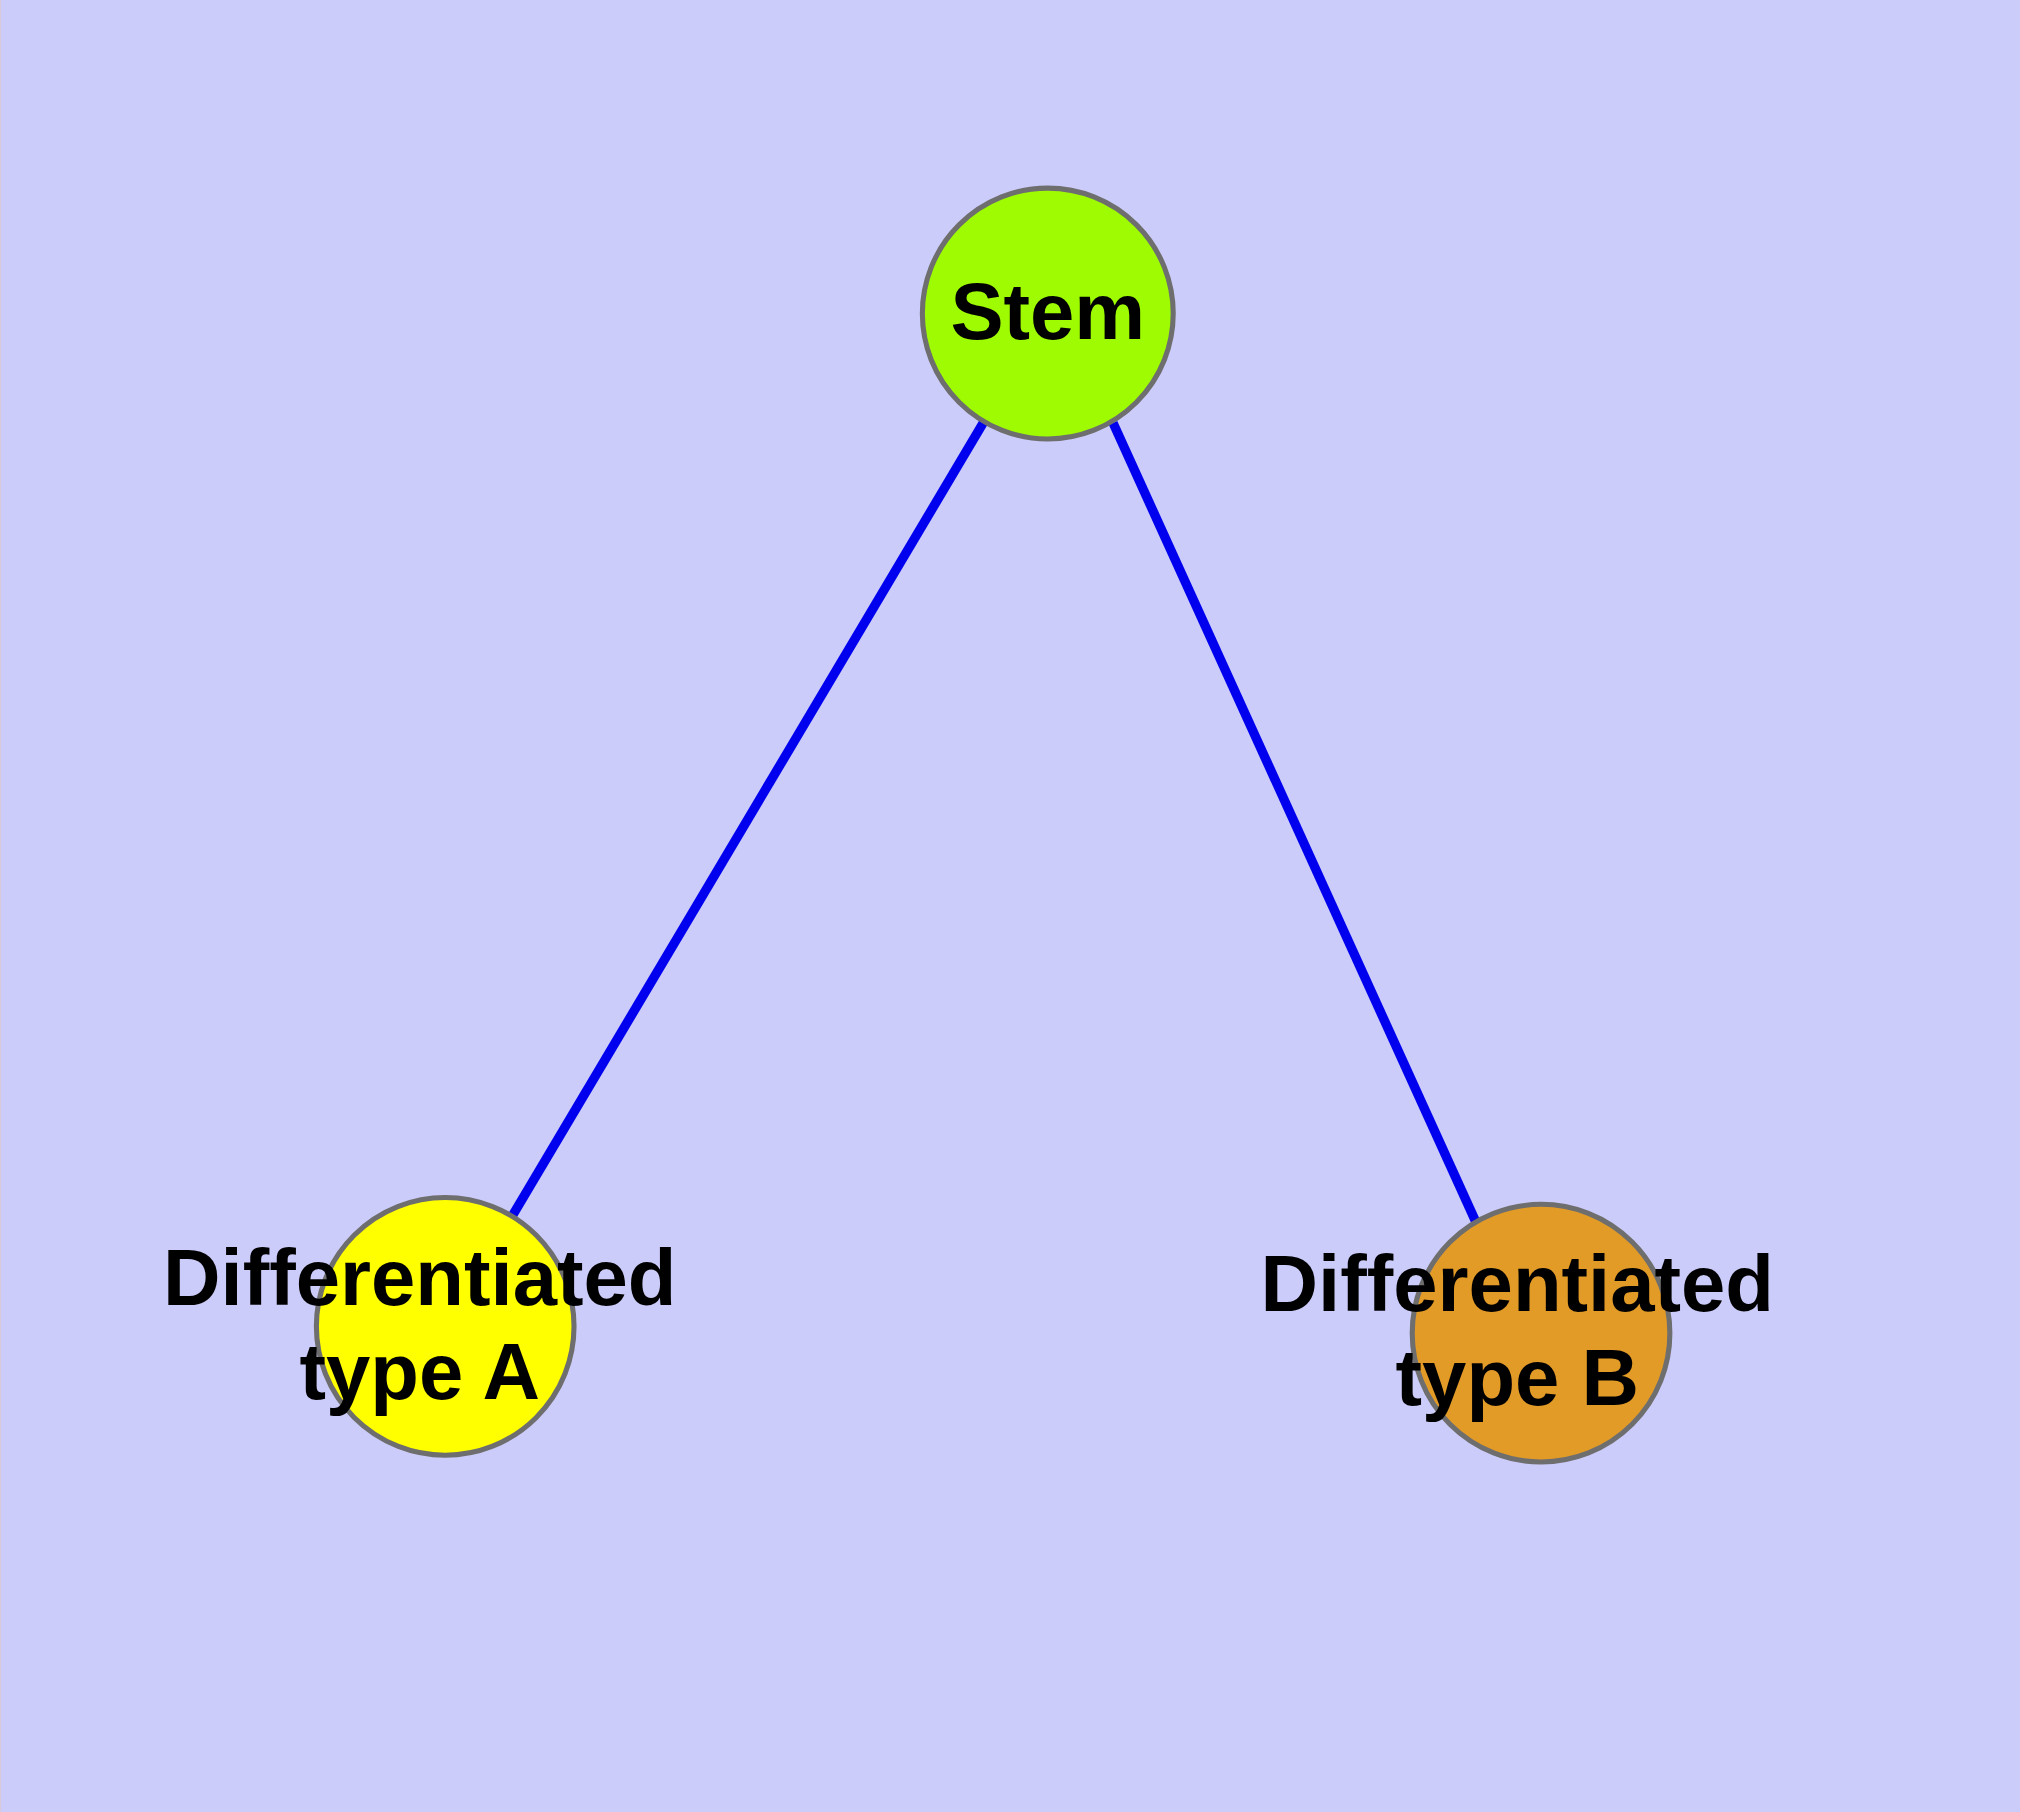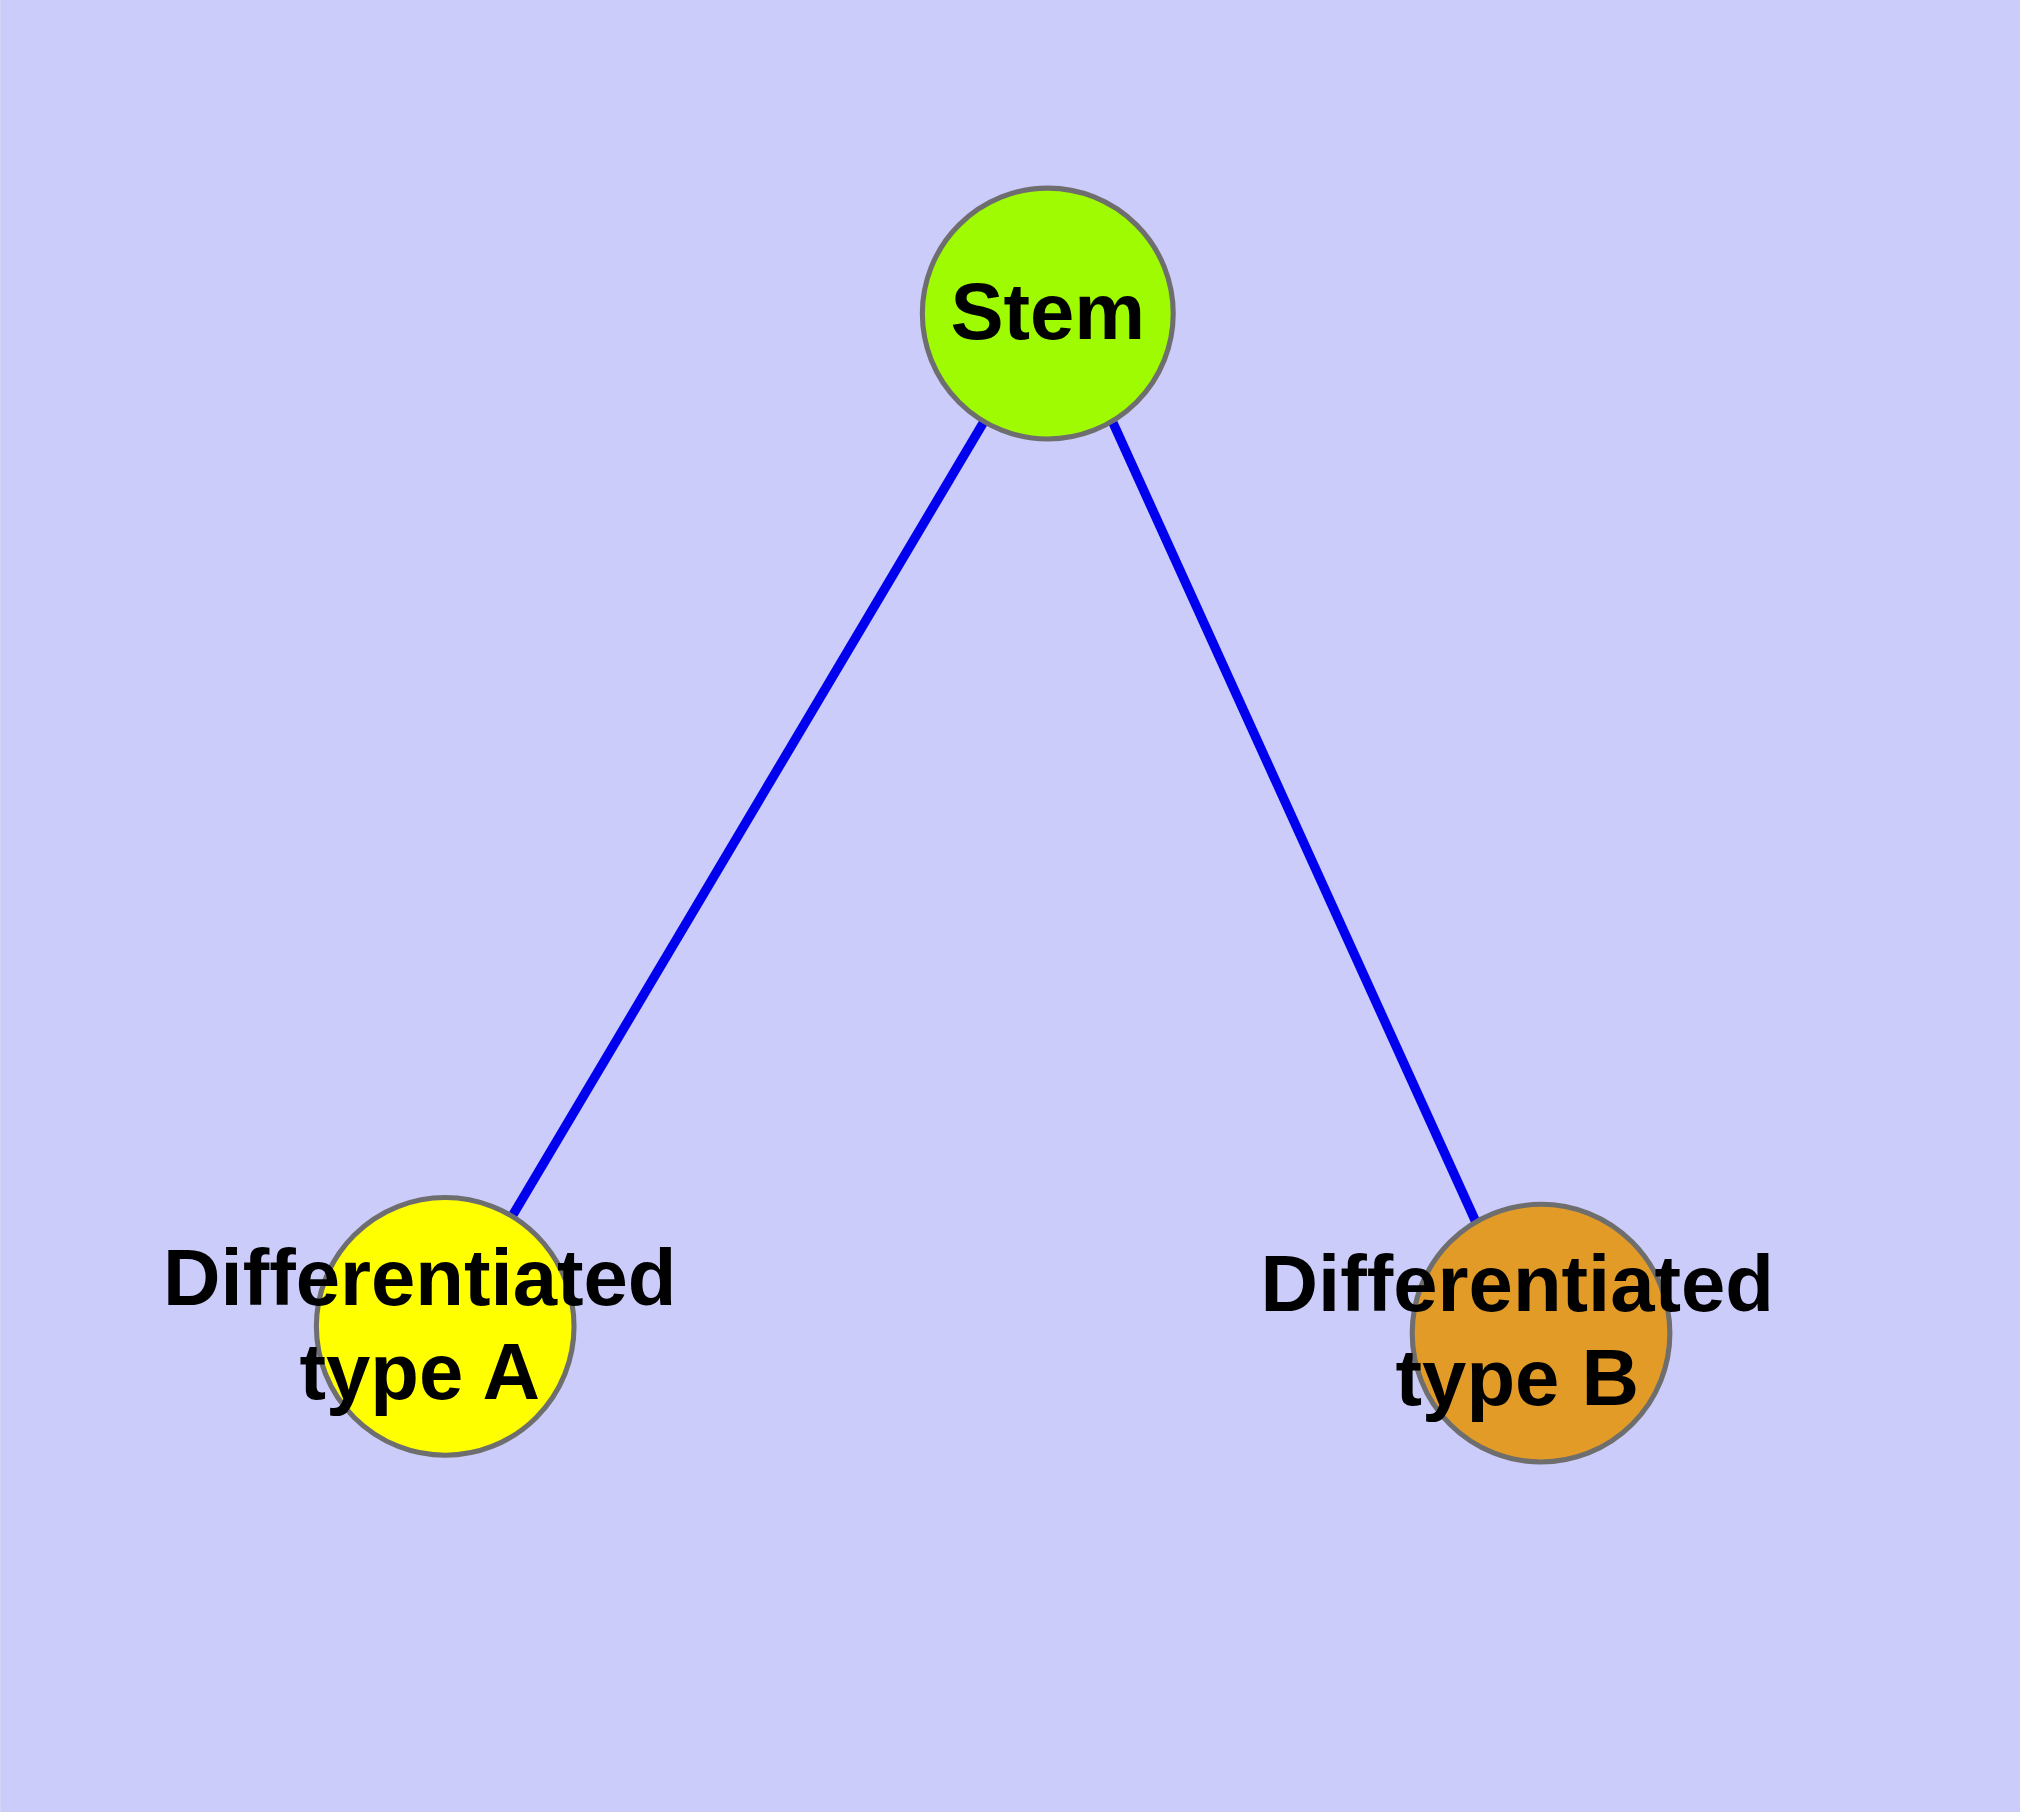--- a/index.html
+++ b/index.html
@@ -33,21 +33,21 @@
     fill: #000000;
     stroke: none;
     text-anchor: middle;
     dominant-baseline: middle;
     paint-order: normal;
   }
 </style>
 </head>
 <body style="background: rgb(204, 204, 250);">
 
-<div id="graph-canvas" style="background: #e5e5e5;">
+<div id="graph-canvas" style="background: #fdba74;">
   <svg id="graph-svg" viewBox="0 0 2384 2138" xmlns="http://www.w3.org/2000/svg">
 
     <rect id="bg-rect" x="0" y="0" width="2384" height="2138" fill="#ccccfa"></rect>
 
     <g id="edges-group">
       <line id="edge-0" stroke-linecap="butt" x1="1161" y1="497" x2="604" y2="1435" stroke="#0000ee" stroke-width="11"></line>
       <line id="edge-1" stroke-linecap="butt" x1="1313" y1="499" x2="1743" y2="1446" stroke="#0000ee" stroke-width="11"></line>
     </g>
 
     <g id="nodes-group">

